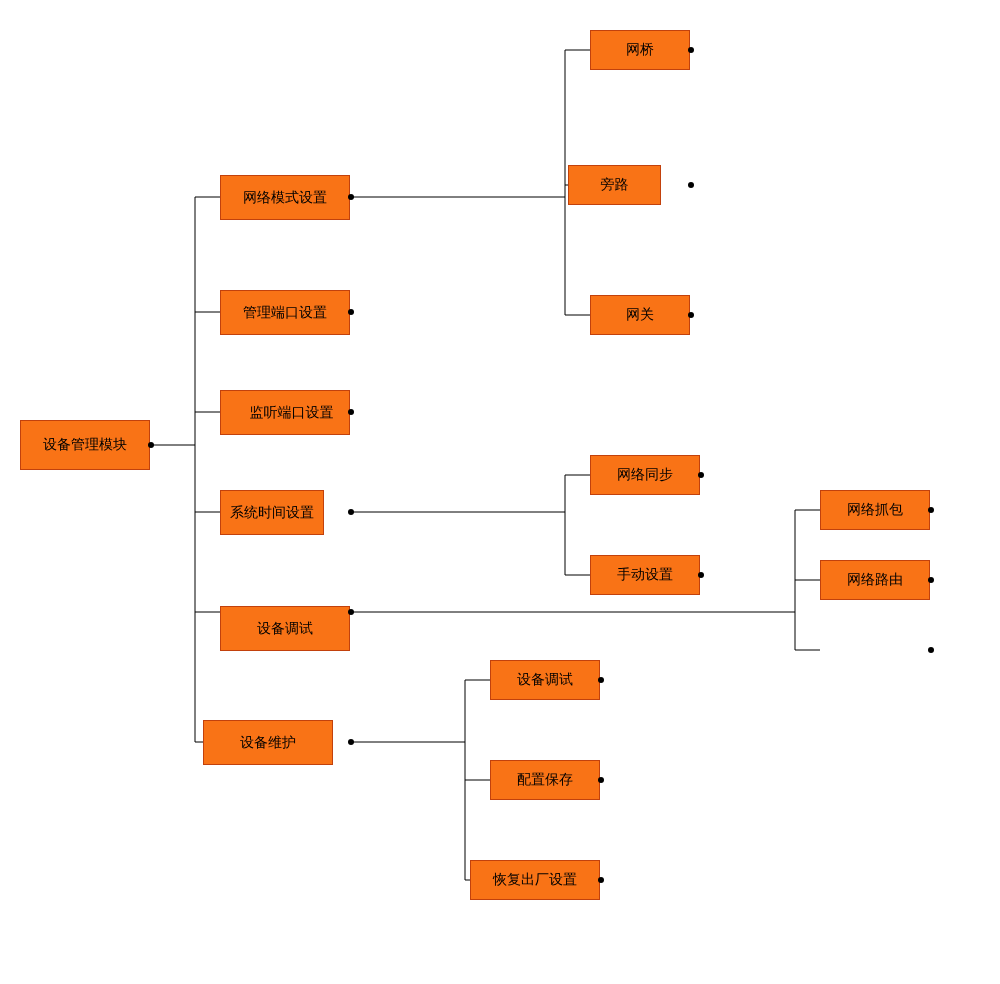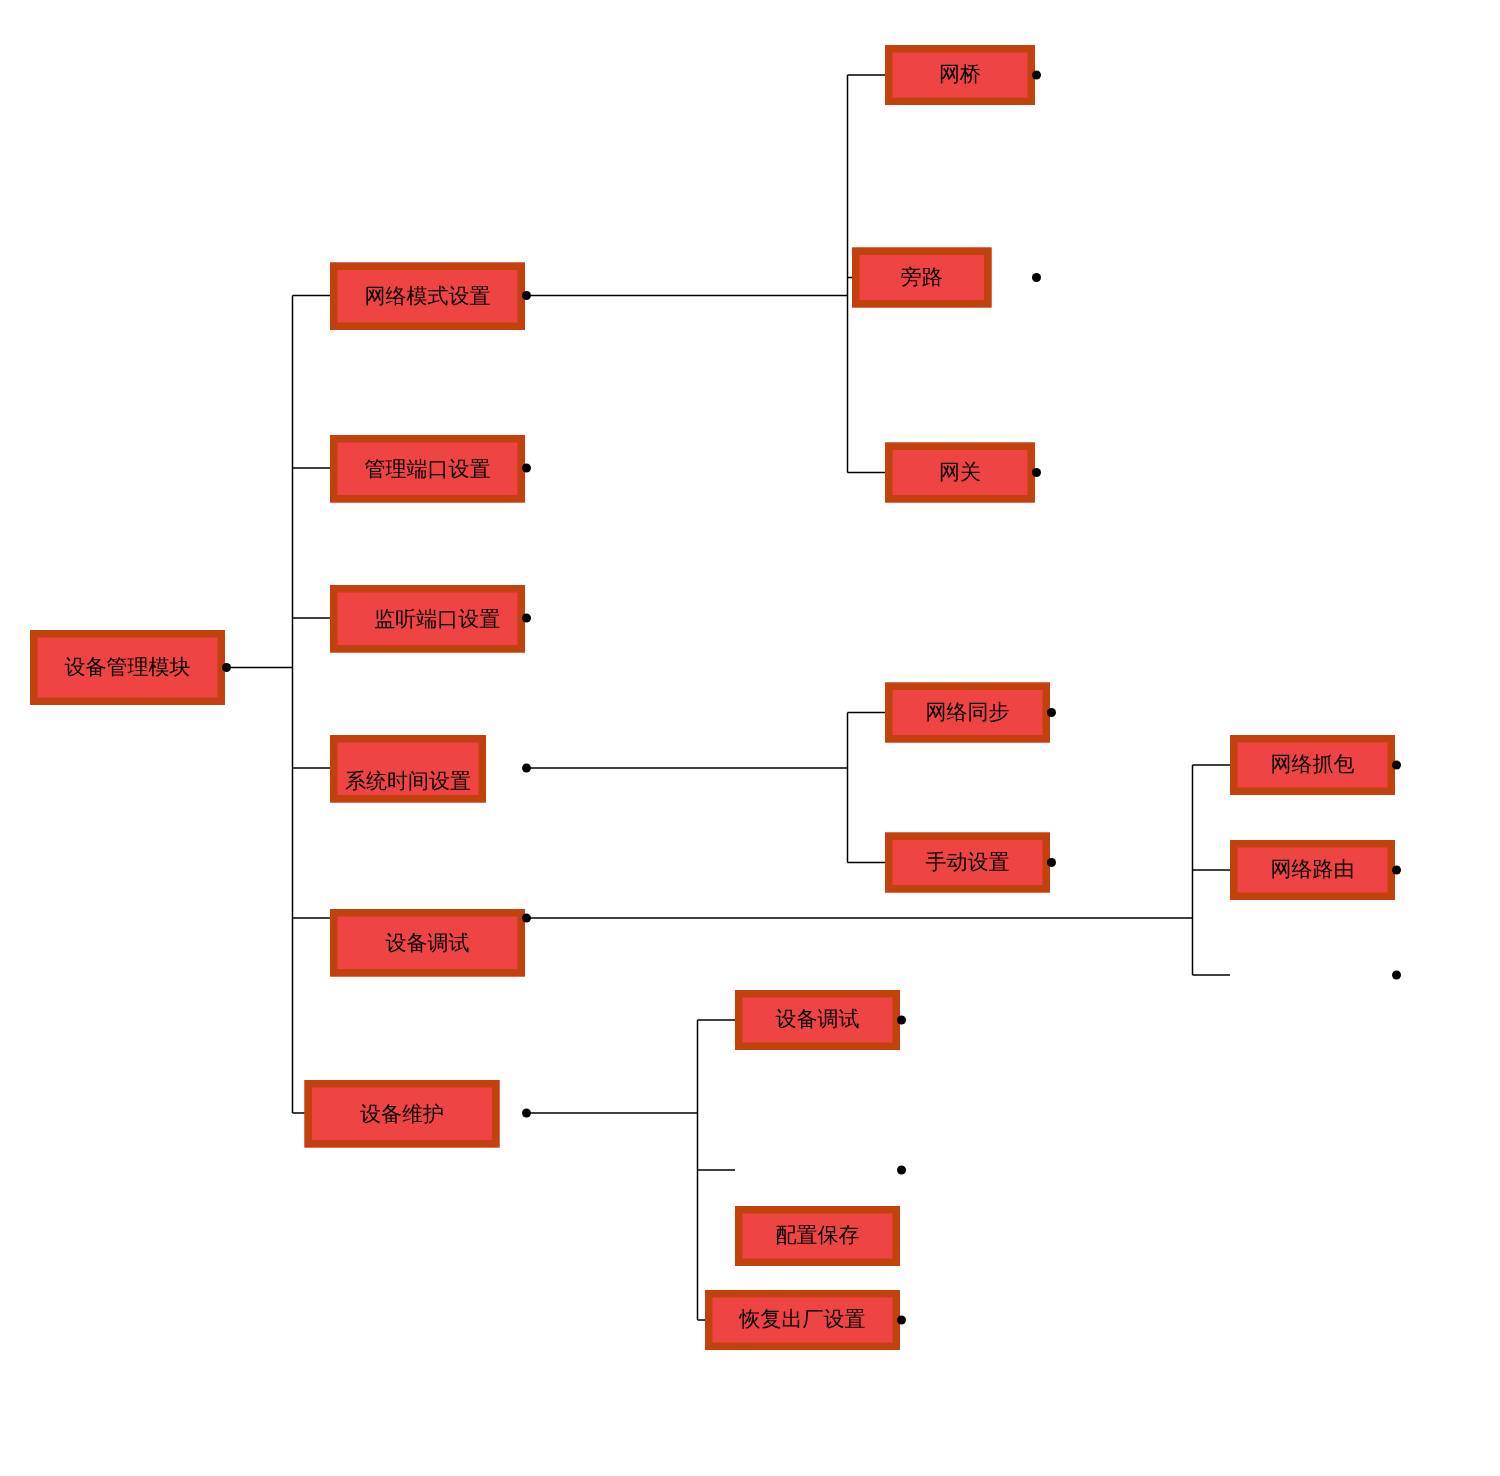--- a/index.html
+++ b/index.html
@@ -12,22 +12,22 @@
       overflow: hidden;
       position: relative;
     }
     .diagram {
       position: relative;
       width: 1000px;
       height: 984px;
     }
     .node {
       position: absolute;
-      border: 5px solid #c2410c;
-      background: #ef4444;
+      border: 1px solid #c2410c;
+      background: #f97316;
       display: flex;
       align-items: center;
       justify-content: center;
       text-align: center;
       font-size: 14px;
     }
     .dot {
       position: absolute;
       width: 6px;
       height: 6px;
@@ -116,21 +116,21 @@
   <div class="node" style="left:220px; top:290px; width:130px; height:45px;">
     <span>管理端口设置</span>
   </div>
   <div class="dot" style="left:348px; top:309px;"></div>
 
   <div class="node" style="left:220px; top:390px; width:130px; height:45px;padding-left:13px;">
     <span>监听端口设置</span>
   </div>
   <div class="dot" style="left:348px; top:409px;"></div>
 
-  <div class="node" style="left:220px; top:490px; width:104px; height:45px;align-items:flex-end;">
+  <div class="node" style="left:220px; top:490px; width:104px; height:45px;">
     <span>系统时间设置</span>
   </div>
   <div class="dot" style="left:348px; top:509px;"></div>
 
   <div class="node" style="left:220px; top:590px; width:130px; height:45px;margin-top:16px;">
     <span>设备调试</span>
   </div>
   <div class="dot" style="left:348px; top:609px;"></div>
 
   <div class="node" style="left:203px; top:720px; width:130px; height:45px;">
@@ -173,21 +173,21 @@
   </div>
   <div class="dot" style="left:928px; top:577px;"></div>
 
   <div class="dot" style="left:928px; top:647px;"></div>
 
   <div class="node" style="left:490px; top:660px; width:110px; height:40px;">
     <span>设备调试</span>
   </div>
   <div class="dot" style="left:598px; top:677px;"></div>
 
-  <div class="node" style="left:490px; top:760px; width:110px; height:40px;margin-top:44px;">
+  <div class="node" style="left:490px; top:760px; width:110px; height:40px;">
     <span>配置保存</span>
   </div>
   <div class="dot" style="left:598px; top:777px;"></div>
 
   <div class="node" style="left:470px; top:860px; width:130px; height:40px;">
     <span>恢复出厂设置</span>
   </div>
   <div class="dot" style="left:598px; top:877px;"></div>
 
 </div>

